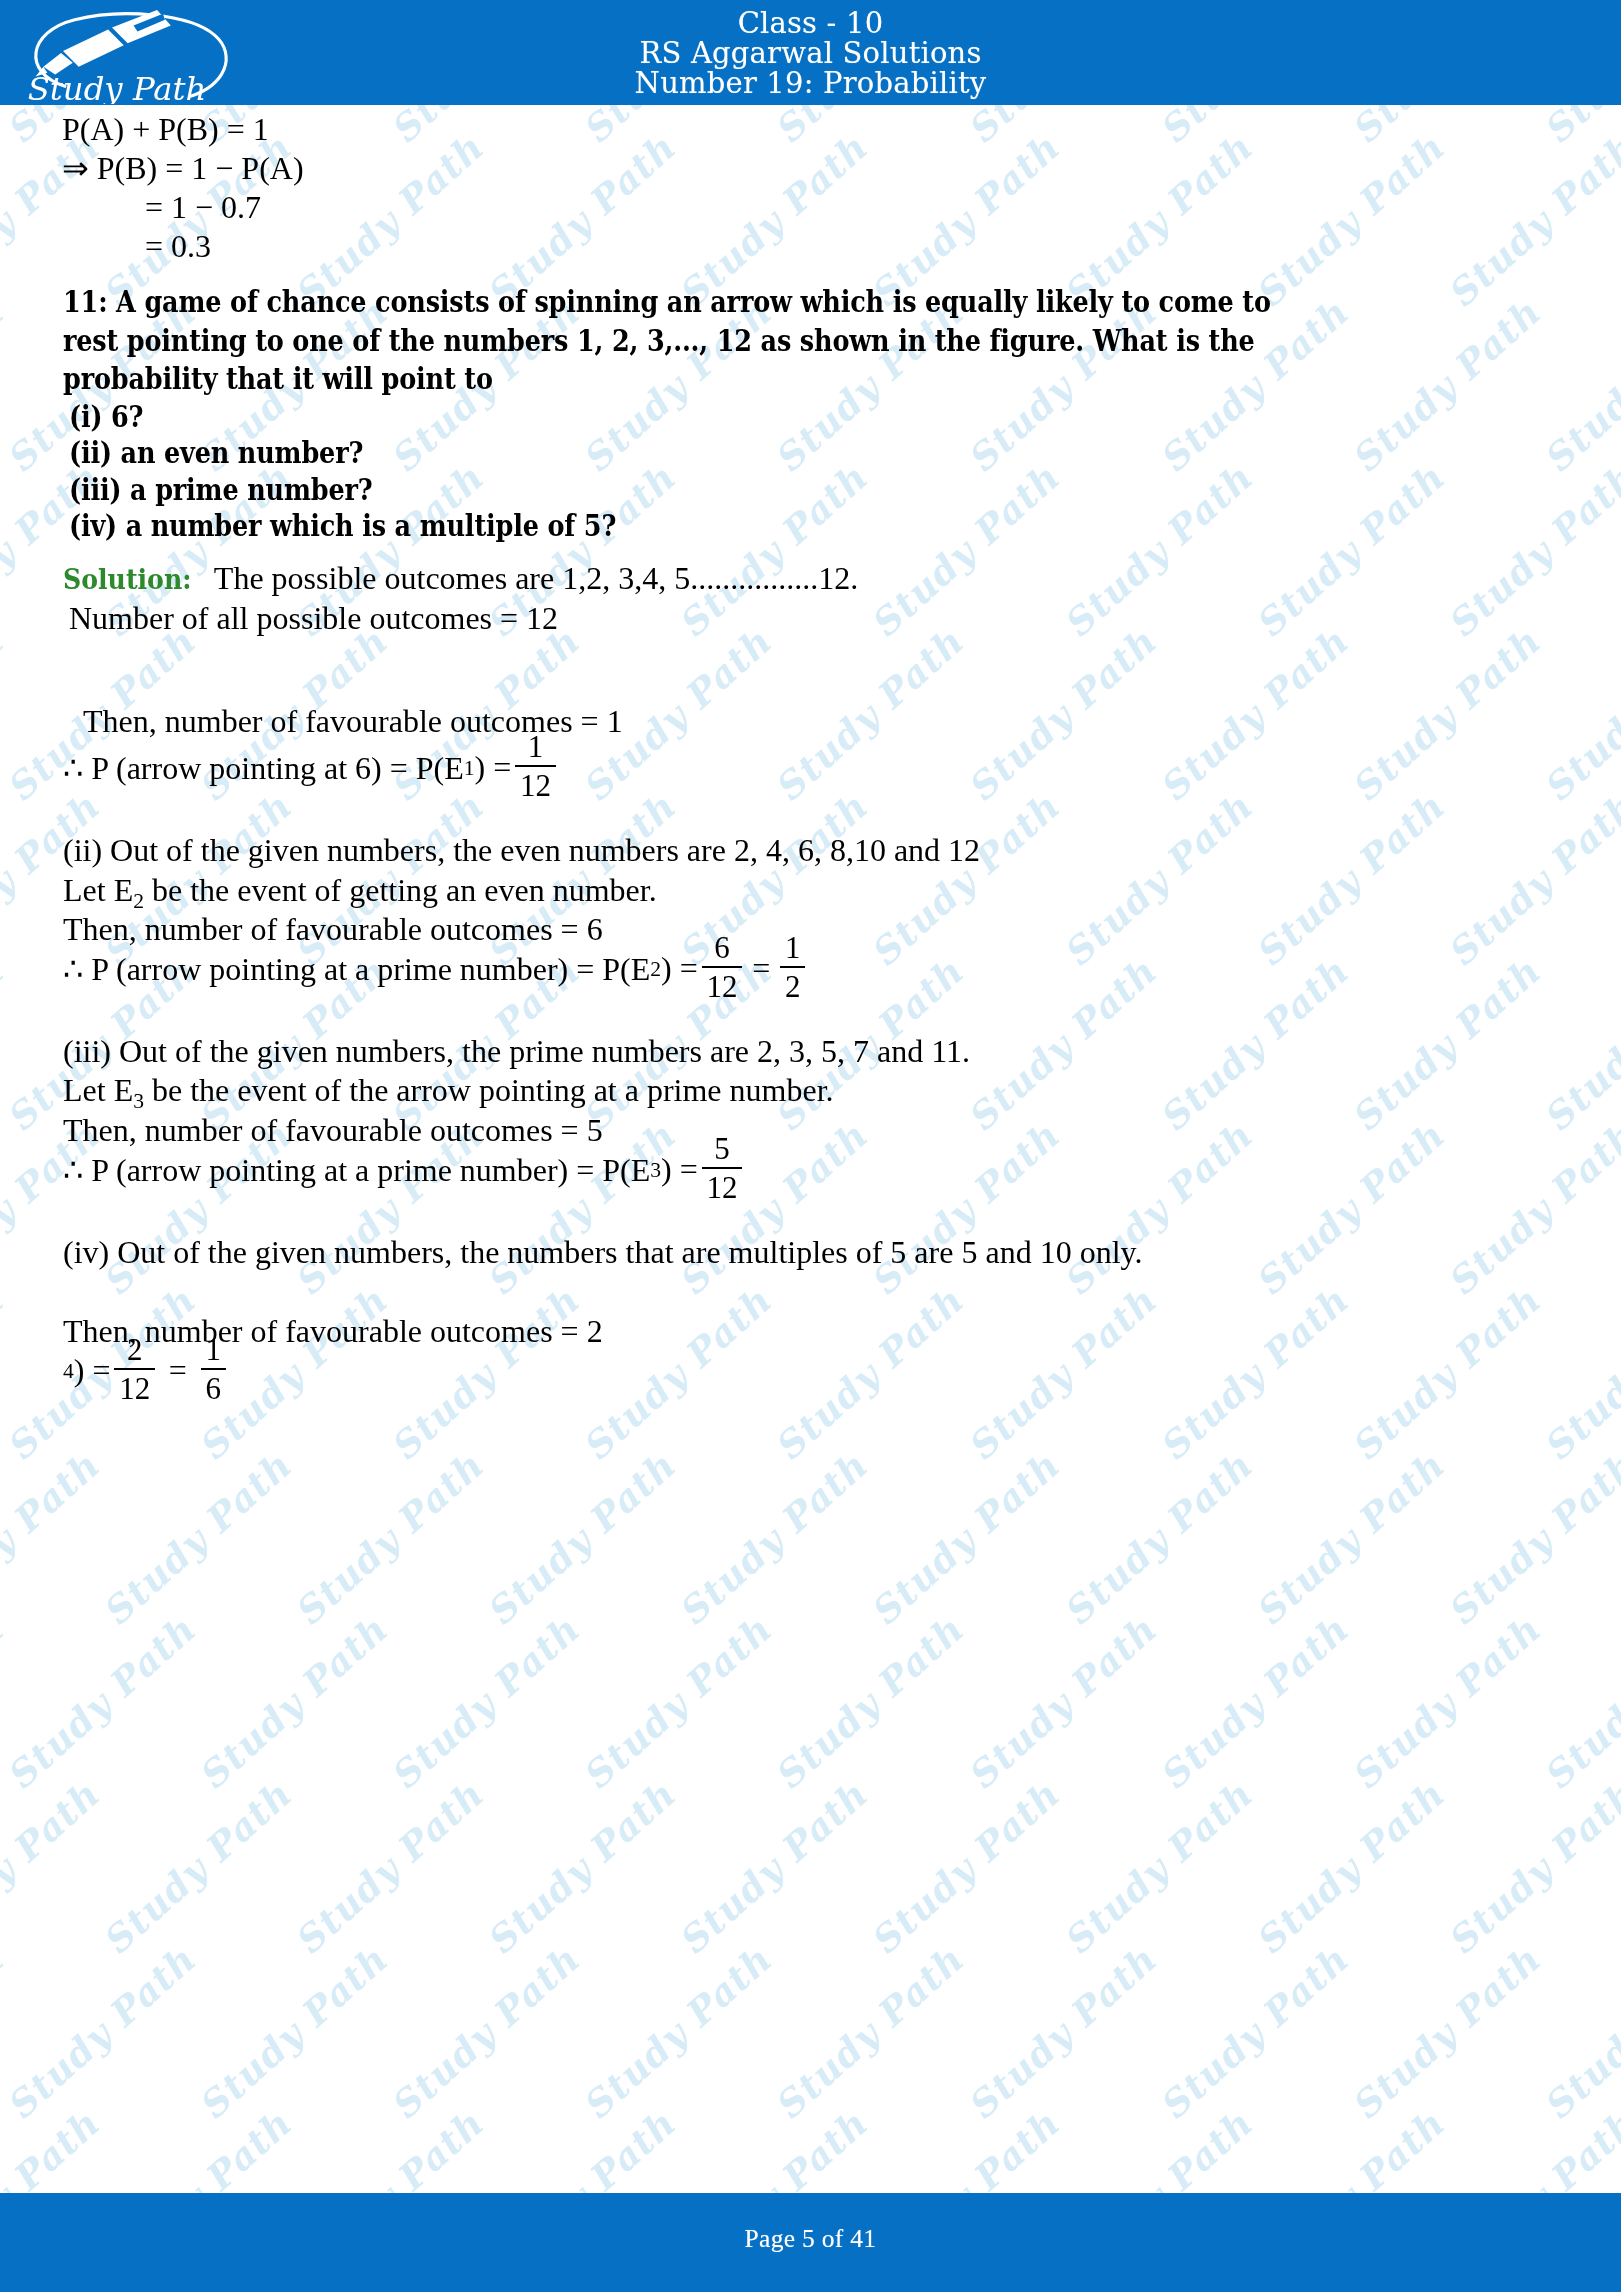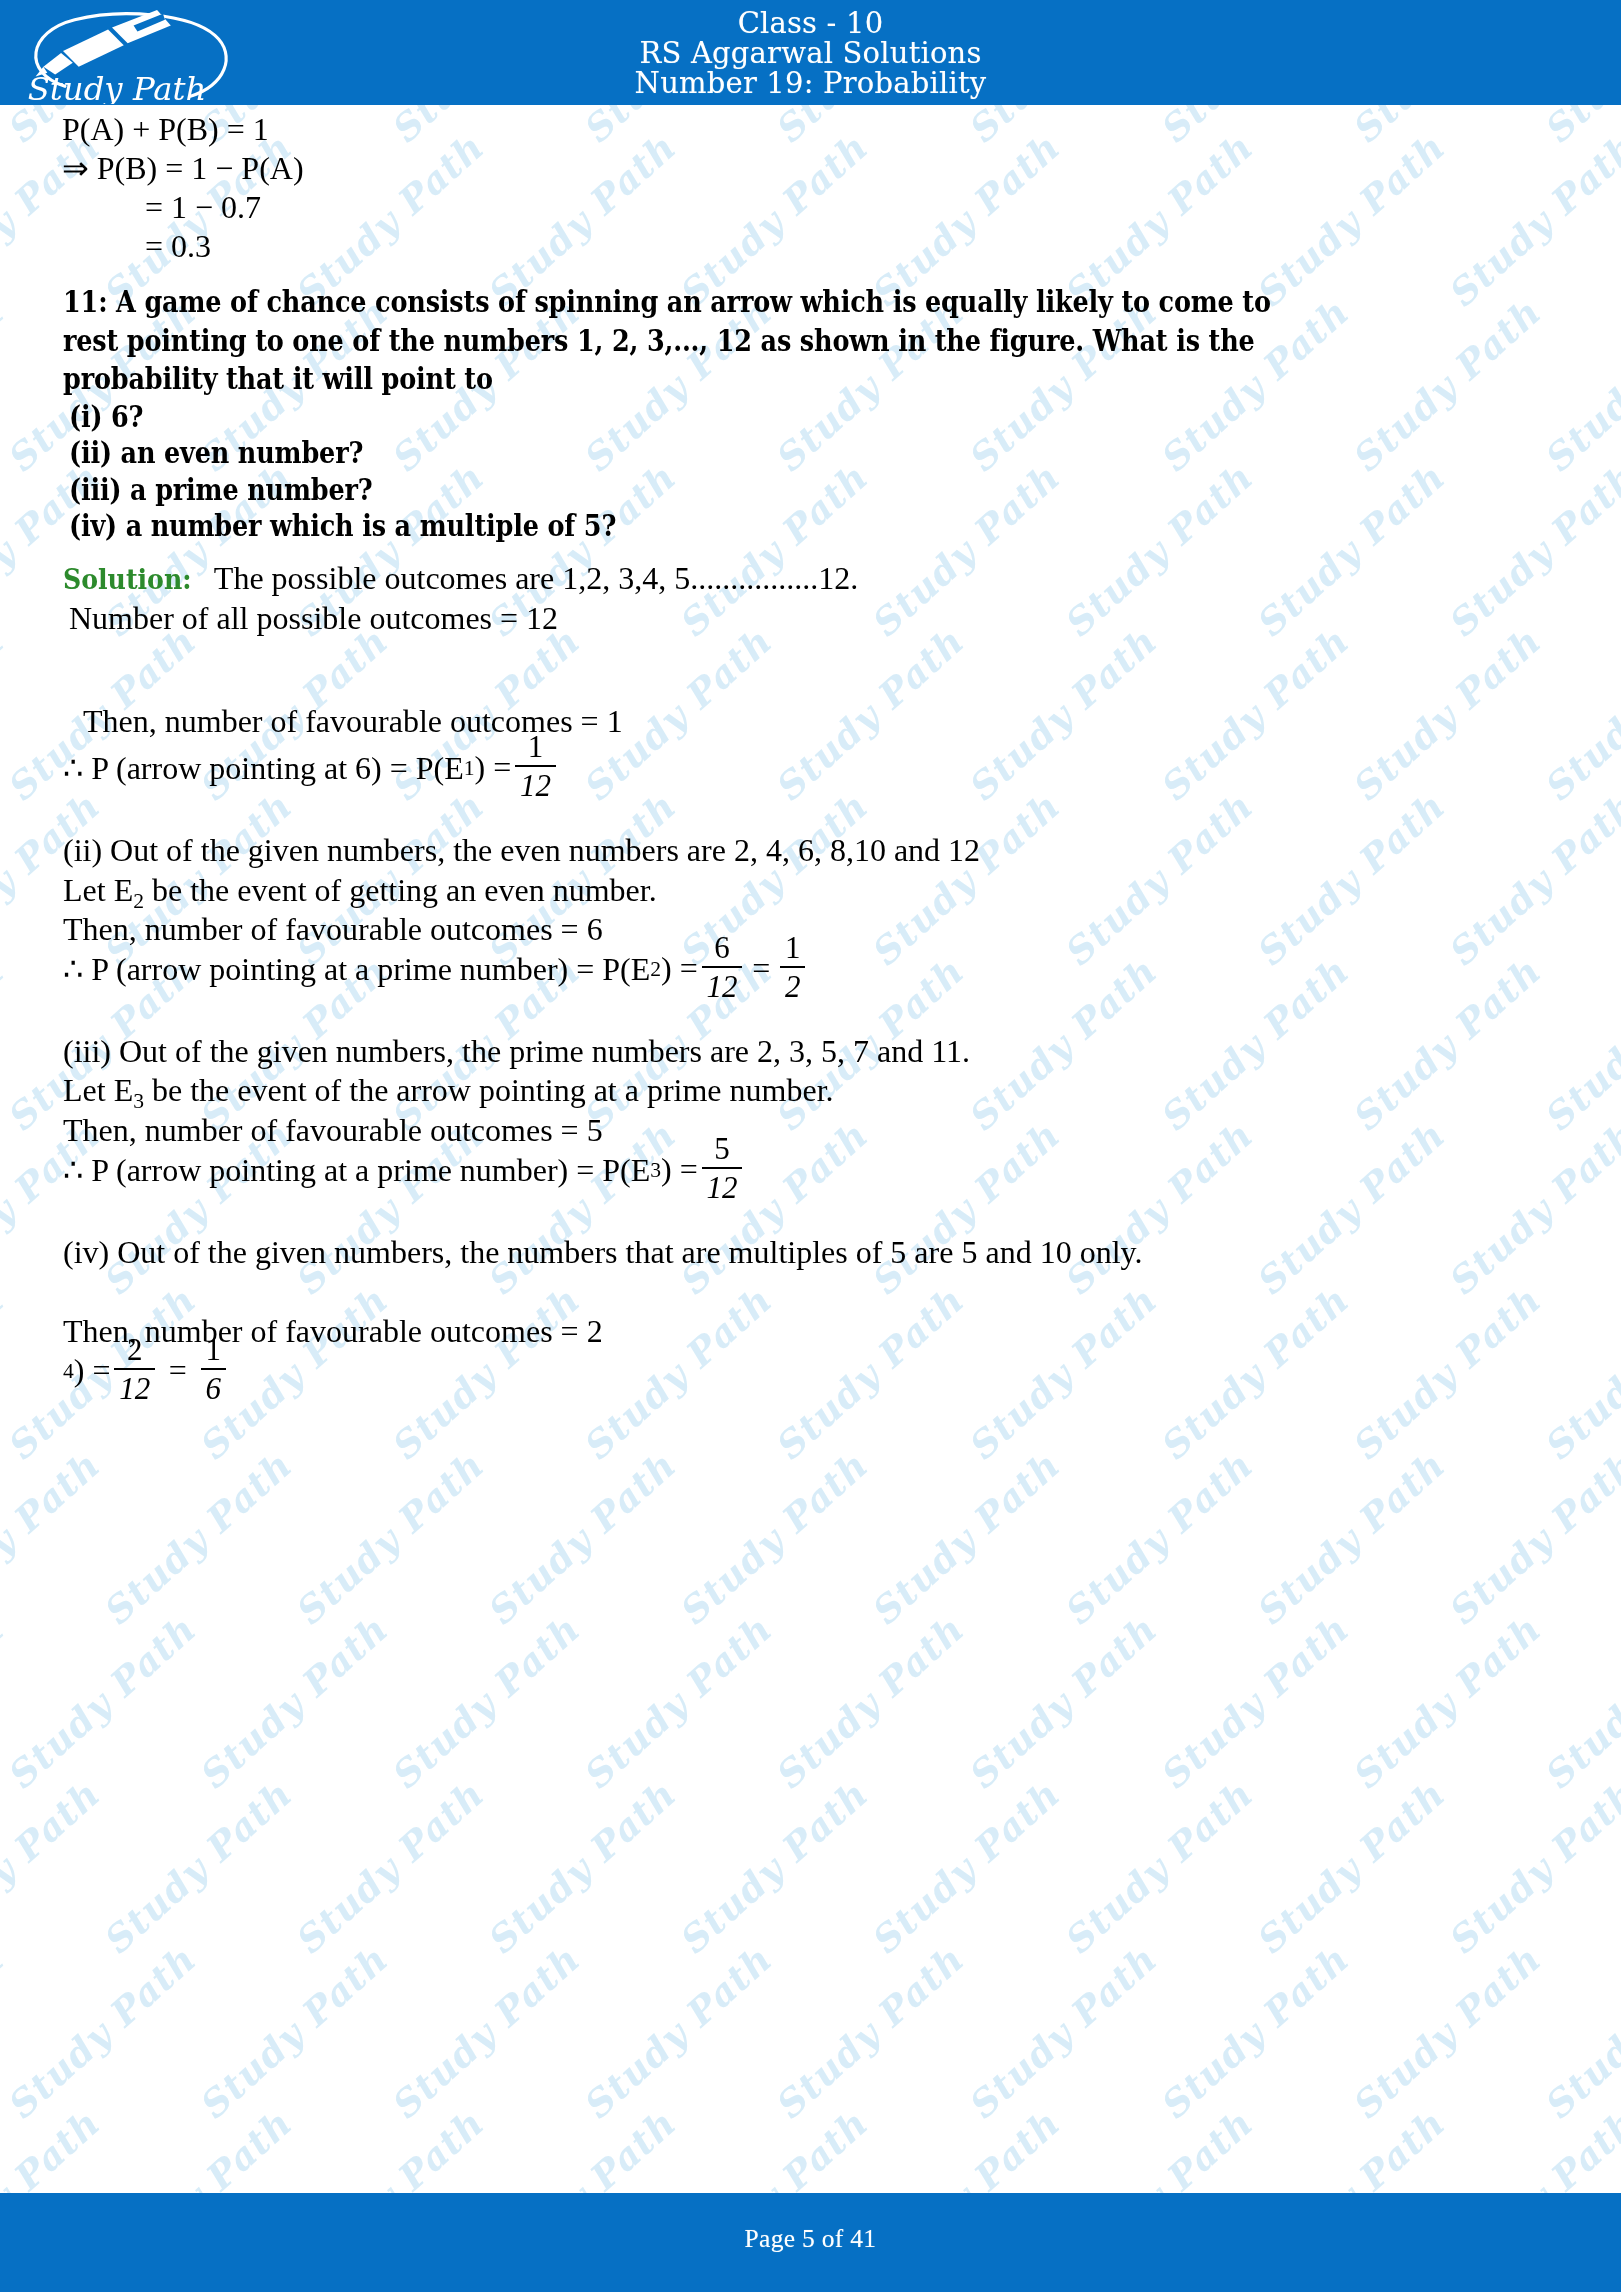--- a/index.html
+++ b/index.html
@@ -163,21 +163,20 @@
     top: -2px;
   }
   .frac .num {
     display: block;
     padding: 0 4.9px 1px 4.9px;
   }
   .frac .den {
     display: block;
     border-top: 2.5px solid #000;
     padding: 1px 4.9px 0 4.9px;
-    font-style: italic;
   }
   .eqrow {
     position: absolute;
     font-family: "Liberation Serif", serif;
     font-size: 32px;
     white-space: nowrap;
     display: flex;
     align-items: center;
     color: #000;
   }

